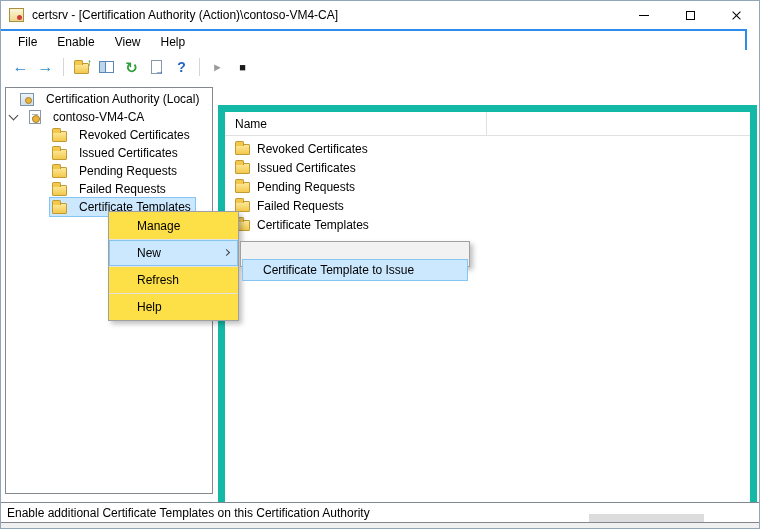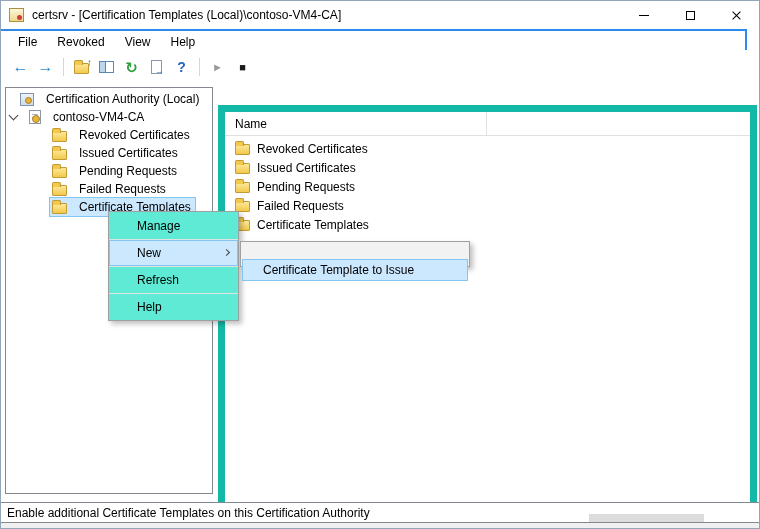--- a/index.html
+++ b/index.html
@@ -74,21 +74,21 @@
   .row-ca { left:4px; top:20px; }
   .row-child { left:44px; padding:0 4px 0 2px; }
   .row-child.selected { background:#cce8ff; outline:1px solid #84c5f2; }
 
   .list-header { position:absolute; left:0; top:0; right:0; height:24px; border-bottom:1px solid #e0e0e0;
     display:flex; align-items:center; padding-left:10px; background:#fff; }
   .col-sep { position:absolute; left:261px; top:0; width:1px; height:24px; background:#e0e0e0; }
   .list-row { position:absolute; left:4px; height:19px; display:flex; align-items:center; gap:7px; padding-left:6px; white-space:nowrap; }
 
   
-  .context-menu { position:absolute; left:107px; top:210px; width:131px; background:#5eead4;
+  .context-menu { position:absolute; left:107px; top:210px; width:131px; background:#fde047;
     border:1px solid #a0a0a0; box-shadow:3px 3px 5px rgba(0,0,0,.25); z-index:10; }
   .cm-item { position:relative; height:27px; display:flex; align-items:center; padding-left:28px; }
   .cm-item + .cm-item { border-top:1px solid #e2e2e2; }
   .cm-item.hl { background:#cce8ff; box-shadow:inset 0 0 0 1px #84c5f2; }
   .cm-arrow { position:absolute; right:9px; top:50%; width:5px; height:5px; margin-top:-3px;
     border-right:1.2px solid #444; border-top:1.2px solid #444; transform:rotate(45deg); }
 
   .submenu { position:absolute; left:239px; top:240px; width:230px; height:26px; background:#f2f2f2;
     border:1px solid #a0a0a0; box-shadow:3px 3px 5px rgba(0,0,0,.25); z-index:11; padding:1px; }
   .sm-item { height:100%; display:flex; align-items:center; padding-left:21px;
@@ -98,39 +98,39 @@
   .statusbar { position:absolute; left:0; top:501px; width:100%; height:21px; background:#fff;
     border-top:1px solid #828790; border-bottom:1px solid #828790; display:flex; align-items:center; padding-left:6px; }
   .status-panel { position:absolute; left:588px; top:11px; width:115px; height:8px; background:#dcdcdc; }
   .bottom-filler { position:absolute; left:0; top:522px; width:100%; height:7px; background:#f0f0f0; }
 </style>
 </head>
 <body>
 
 <div class="titlebar">
   <span class="cert-ico"></span>
-  <span class="title-text">certsrv - [Certification Templates (Local)\contoso-VM4-CA]</span>
+  <span class="title-text">certsrv - [Certification Authority (Action)\contoso-VM4-CA]</span>
   <div class="win-controls">
     <div class="win-btn">
         <span class="min-glyph"></span>
       </div>
     <div class="win-btn">
         <span class="max-glyph"></span>
       </div>
     <div class="win-btn">
         <span class="close-glyph"></span>
       </div>
   </div>
 </div>
 <div class="accent-h"></div>
 <div class="accent-v"></div>
 
 <div class="menubar">
   <div class="menu-item">File</div>
-  <div class="menu-item">Revoked</div>
+  <div class="menu-item">Enable</div>
   <div class="menu-item">View</div>
   <div class="menu-item">Help</div>
 </div>
 
 <div class="toolbar">
   <div class="tb-btn">
       <span class="g-back">←</span>
     </div>
   <div class="tb-btn">
       <span class="g-fwd">→</span>

